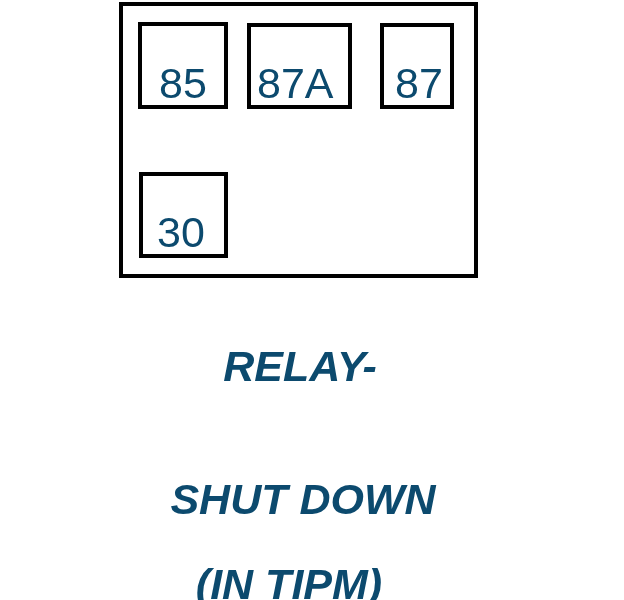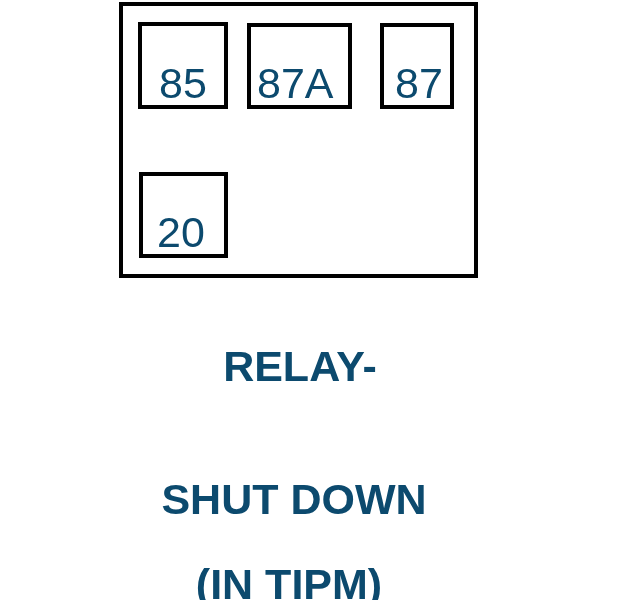--- a/index.html
+++ b/index.html
@@ -56,24 +56,25 @@
   .pin-86  .pin-label { left: 16px; }
 
   
   .caption-line {
     position: absolute;
     transform: translateX(-50%);
     font-size: 43px;
     line-height: 1;
     font-weight: 700;
     white-space: nowrap;
+    font-style: italic;
   }
   .caption-1 { left: 300px; top: 345px; }
   .caption-2 { left: 302px; top: 410px; }
-  .caption-3 { left: 294px; top: 478px; }
+  .caption-3 { left: 303px; top: 478px; }
   .caption-4 { left: 289px; top: 563px; }
 </style>
 </head>
 <body>
 
 <div id="stage">
 
   <div class="relay-outline"></div>
 
   <div class="pin pin-85">
@@ -82,21 +83,21 @@
 
   <div class="pin pin-87a">
     <span class="pin-label">87A</span>
   </div>
 
   <div class="pin pin-87">
     <span class="pin-label">87</span>
   </div>
 
   <div class="pin pin-30">
-    <span class="pin-label">20</span>
+    <span class="pin-label">30</span>
   </div>
 
 
   <div class="caption-line caption-1">RELAY-</div>
   <div class="caption-line caption-3">SHUT DOWN</div>
   <div class="caption-line caption-4">(IN TIPM)</div>
 
 </div>
 
 </body></html>

